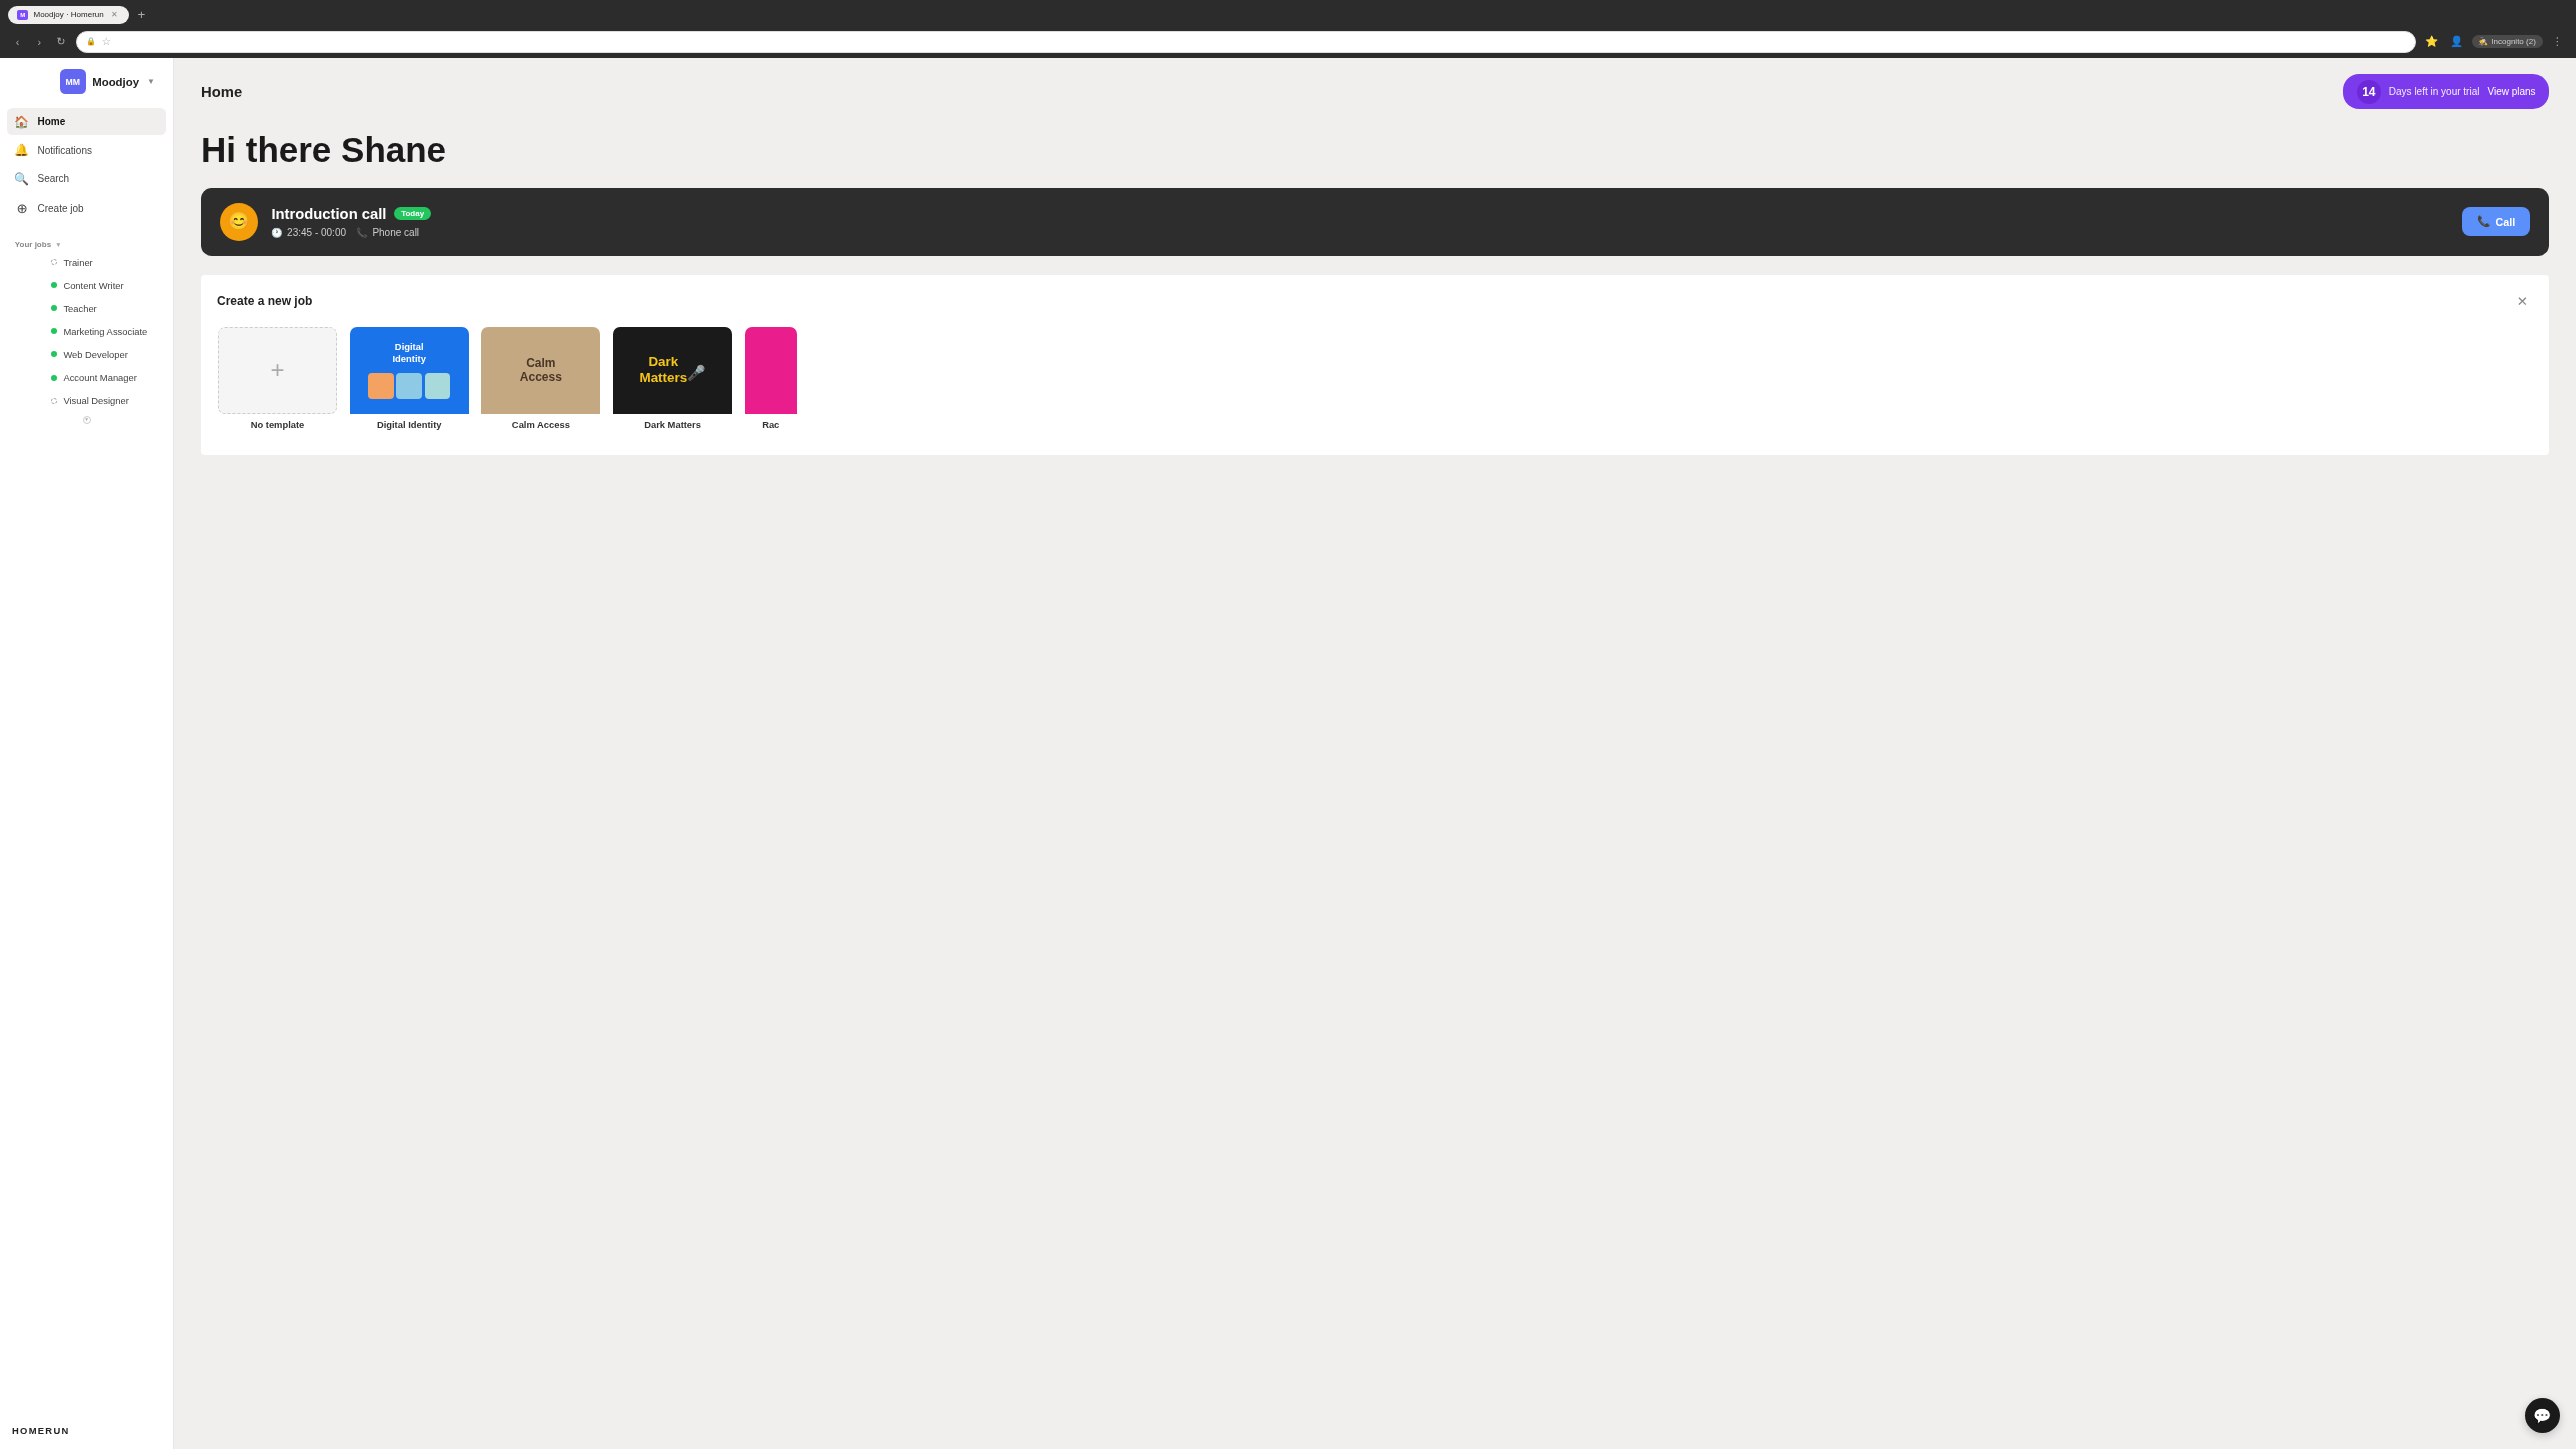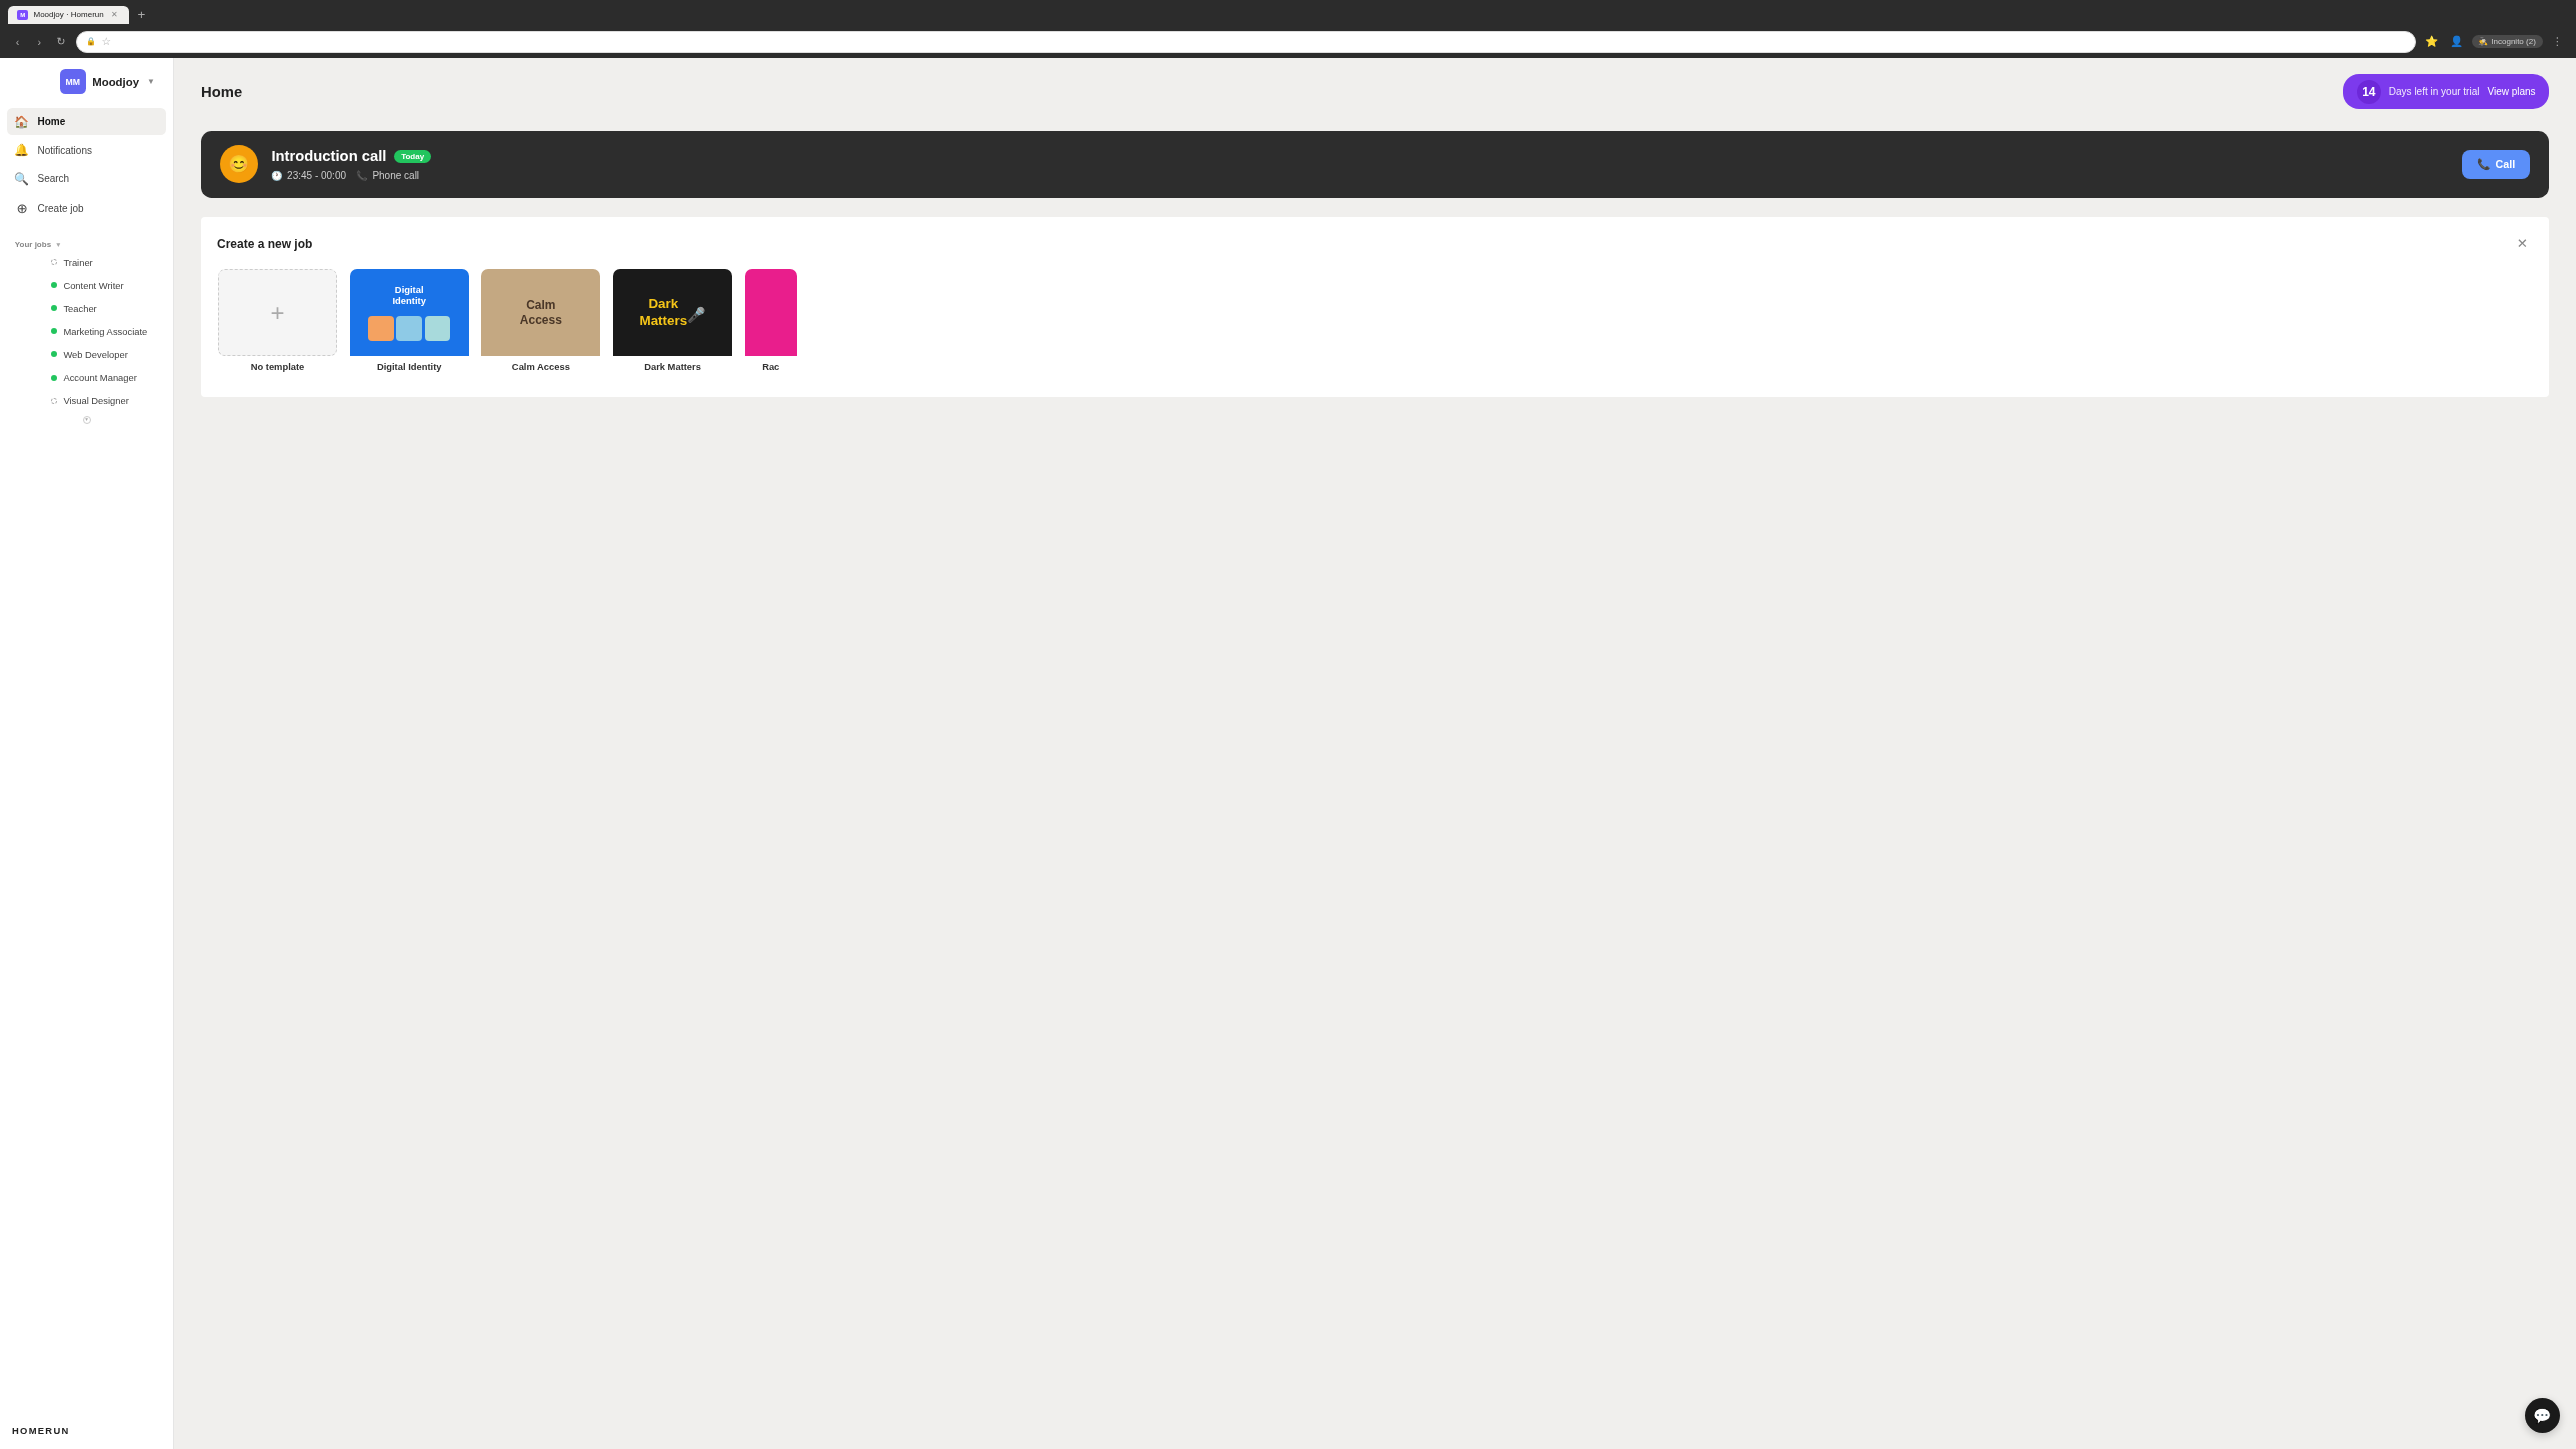--- a/index.html
+++ b/index.html
@@ -38,20 +38,21 @@
       background: #3c3c3c;
       border-radius: 5.4px 5.4px 0 0;
       padding: 4px 9.4px;
       display: flex; align-items: center; gap: 5.4px;
       min-width: 107px;
       max-width: 148px;
       cursor: pointer;
     }
     .tab.active {
       background: #f0efed;
+      border-radius: 9px;
     }
     .tab-favicon {
       width: 10.7px; height: 10.7px;
       background: #7c4dff;
       border-radius: 2px;
       display: flex; align-items: center; justify-content: center;
       color: white; font-size: 6px; font-weight: bold;
       flex-shrink: 0;
     }
     .tab-title {
@@ -664,20 +665,21 @@
 
     <div class="main-header">
       <h1 class="page-title">Home</h1>
       <div class="trial-badge">
         <div class="trial-number">14</div>
         <span class="trial-text">Days left in your trial</span>
         <a class="trial-link">View plans</a>
       </div>
     </div>
 
+    <h2 class="greeting">Hi there Shane</h2>
 
     <div class="intro-card">
       <div class="intro-avatar">😊</div>
       <div class="intro-info">
         <div class="intro-title-row">
           <span class="intro-title">Introduction call</span>
           <span class="today-badge">Today</span>
         </div>
         <div class="intro-meta">
           <div class="meta-item">

